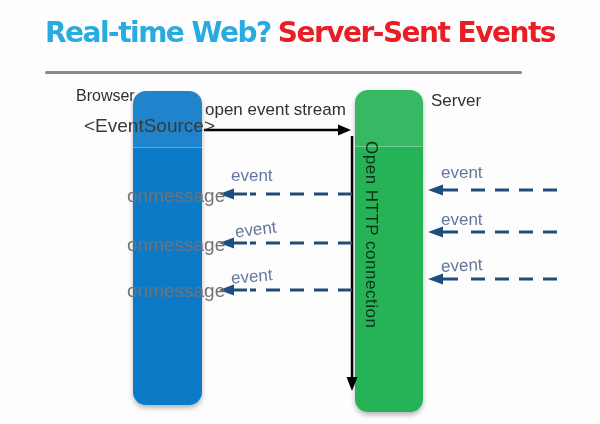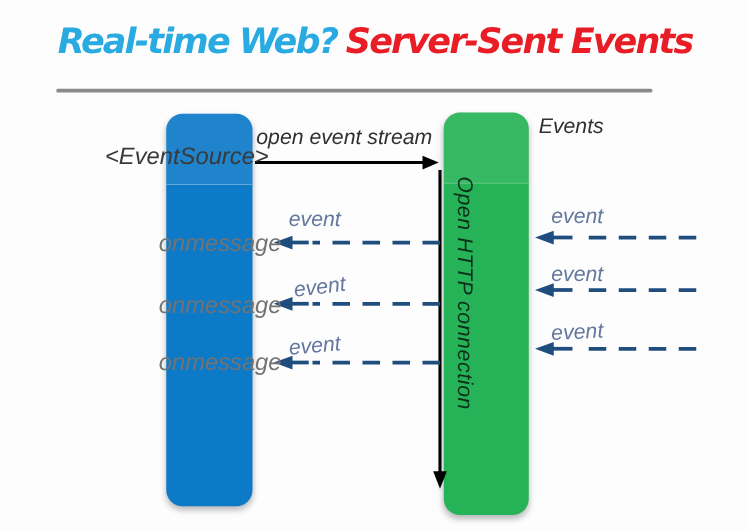--- a/index.html
+++ b/index.html
@@ -3,21 +3,21 @@
 <meta charset="utf-8">
 <style>
   :root{
     --title-blue:#29abe2; --title-red:#e81d25;
     --browser-column:#0d7ac7; --server-column:#26b256;
     --dashed-arrow:#1f4e7e; --solid-arrow:#000000;
     --event-label:#64779e; --label-text:#303030; --divider:#8a8a8a;
   }
   html,body{margin:0;padding:0;}
   body{background:#ffffff;font-family:"Liberation Sans",sans-serif;}
-  .stage{position:relative;width:600px;height:424px;background:#fdfdfd;overflow:hidden;font-style:italic;}
+  .stage{position:relative;width:600px;height:424px;background:#fdfdfd;overflow:hidden;}
 
   
   .title{position:absolute;top:16px;left:0;width:600px;text-align:center;
          font-family:"DejaVu Sans",sans-serif;font-weight:bold;
          font-size:28px;letter-spacing:-1.5px;white-space:nowrap;}
   .title .t1{color:var(--title-blue);margin-right:7px;}
   .title .t2{color:var(--title-red);}
 
   .divider{position:absolute;left:45px;top:71px;width:477px;height:3px;
            background:var(--divider);border-radius:2px;}
@@ -101,21 +101,22 @@
       <line class="tail" x1="458" y1="232" x2="442" y2="232"></line>
       <polygon class="dash-head" points="428,232 443,226.5 443,237.5"></polygon>
     </g>
     <g>
       <line class="dash" x1="557" y1="279" x2="462" y2="279"></line>
       <line class="tail" x1="458" y1="279" x2="442" y2="279"></line>
       <polygon class="dash-head" points="428,279 443,273.5 443,284.5"></polygon>
     </g>
   </svg>
 
-  <div class="lbl lbl-server">Events</div>
+  <div class="lbl lbl-browser">Browser</div>
+  <div class="lbl lbl-server">Server</div>
   <div class="lbl lbl-oes">open event stream</div>
   <div class="lbl lbl-es">&lt;EventSource&gt;</div>
   <div class="vtext">Open HTTP connection</div>
 
   <div class="lbl-event" style="left:231px;top:166px;">event</div>
   <div class="lbl-onmsg" style="left:127px;top:185px;">onmessage</div>
 
   <div class="lbl-event" style="left:235px;top:220px;transform:rotate(-7deg);">event</div>
   <div class="lbl-onmsg" style="left:127px;top:234px;">onmessage</div>
 

